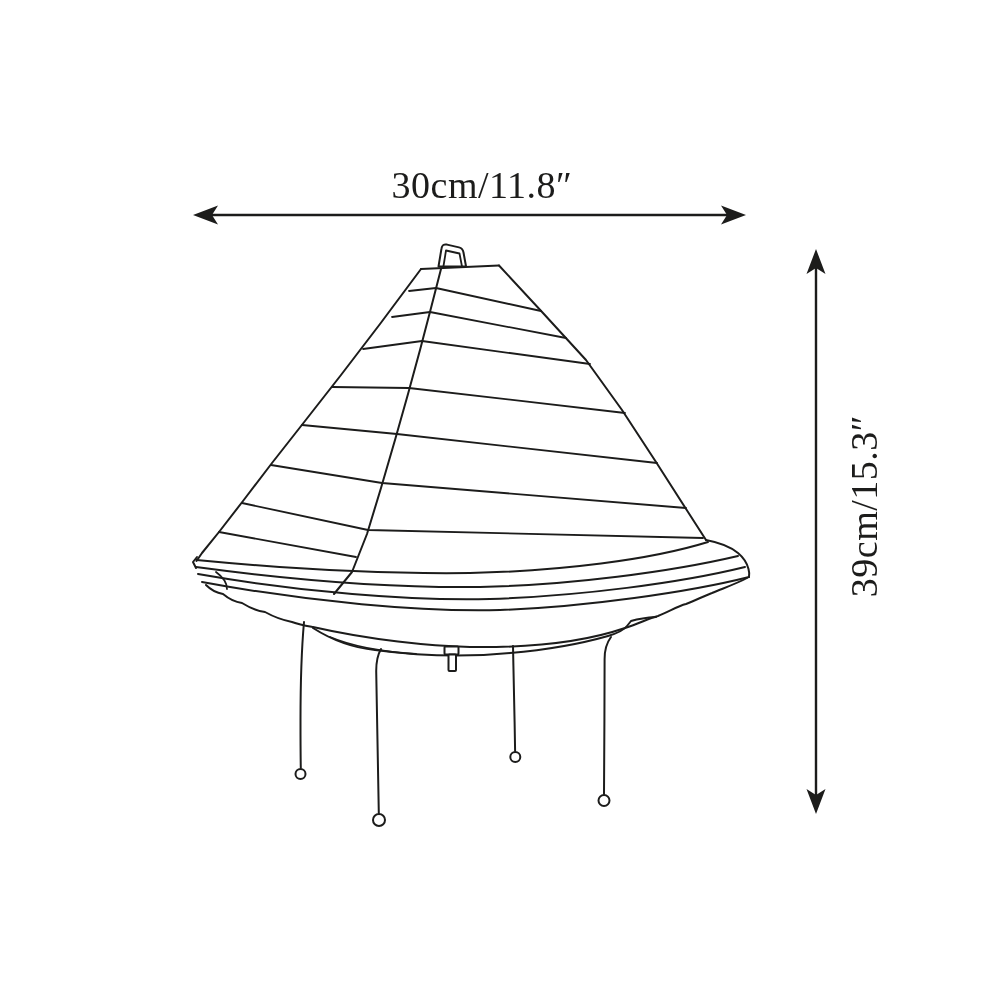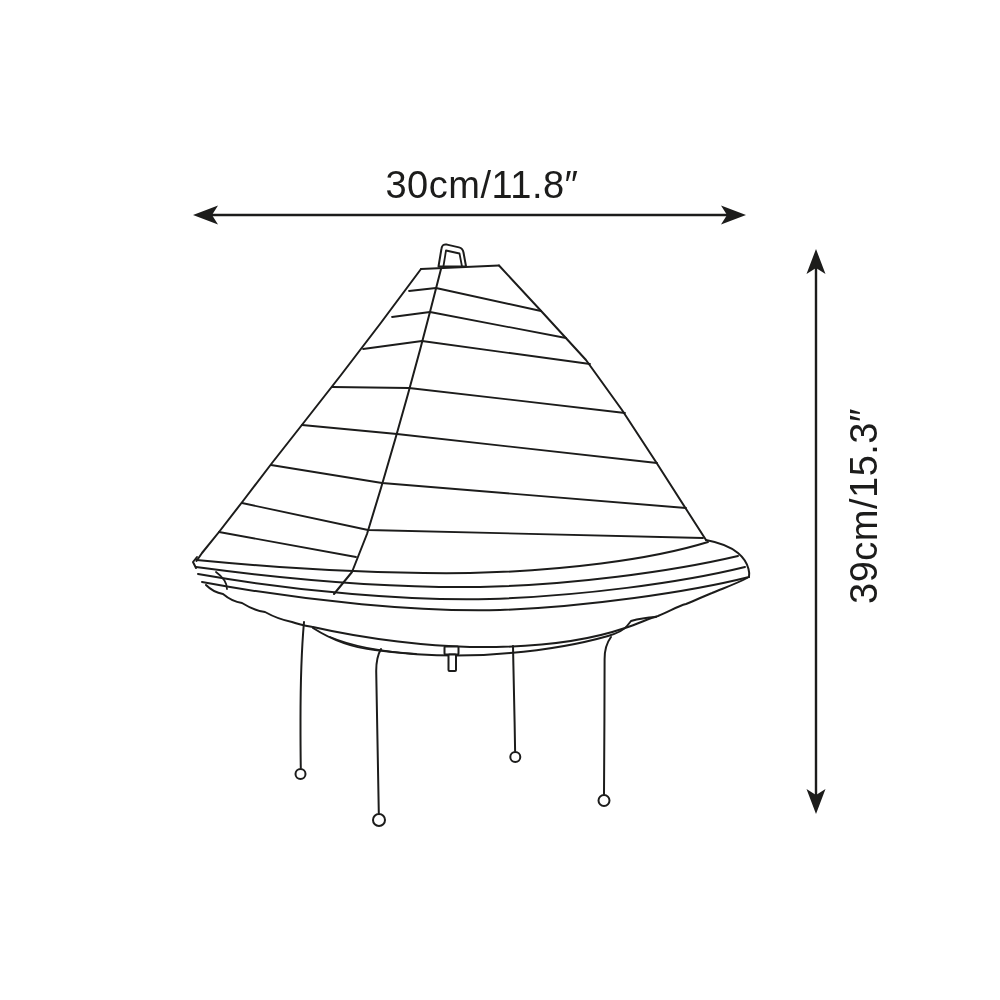--- a/index.html
+++ b/index.html
@@ -5,21 +5,21 @@
   :root{
     --ink:#1c1c1b;
     --bg:#ffffff;
   }
   html,body{margin:0;padding:0;background:var(--bg);}
   .canvas{
     position:relative;
     width:1000px;height:1000px;
     background:var(--bg);
     overflow:hidden;
-    font-family:Liberation Sans, sans-serif;
+    font-family:Liberation Serif, serif;
     text-align:center;
   }
   .drawing{position:absolute;inset:0;}
   .dim-label{
     position:absolute;
     color:var(--ink);
     font-size:38px;
     line-height:1;
     letter-spacing:0.5px;
     white-space:nowrap;

